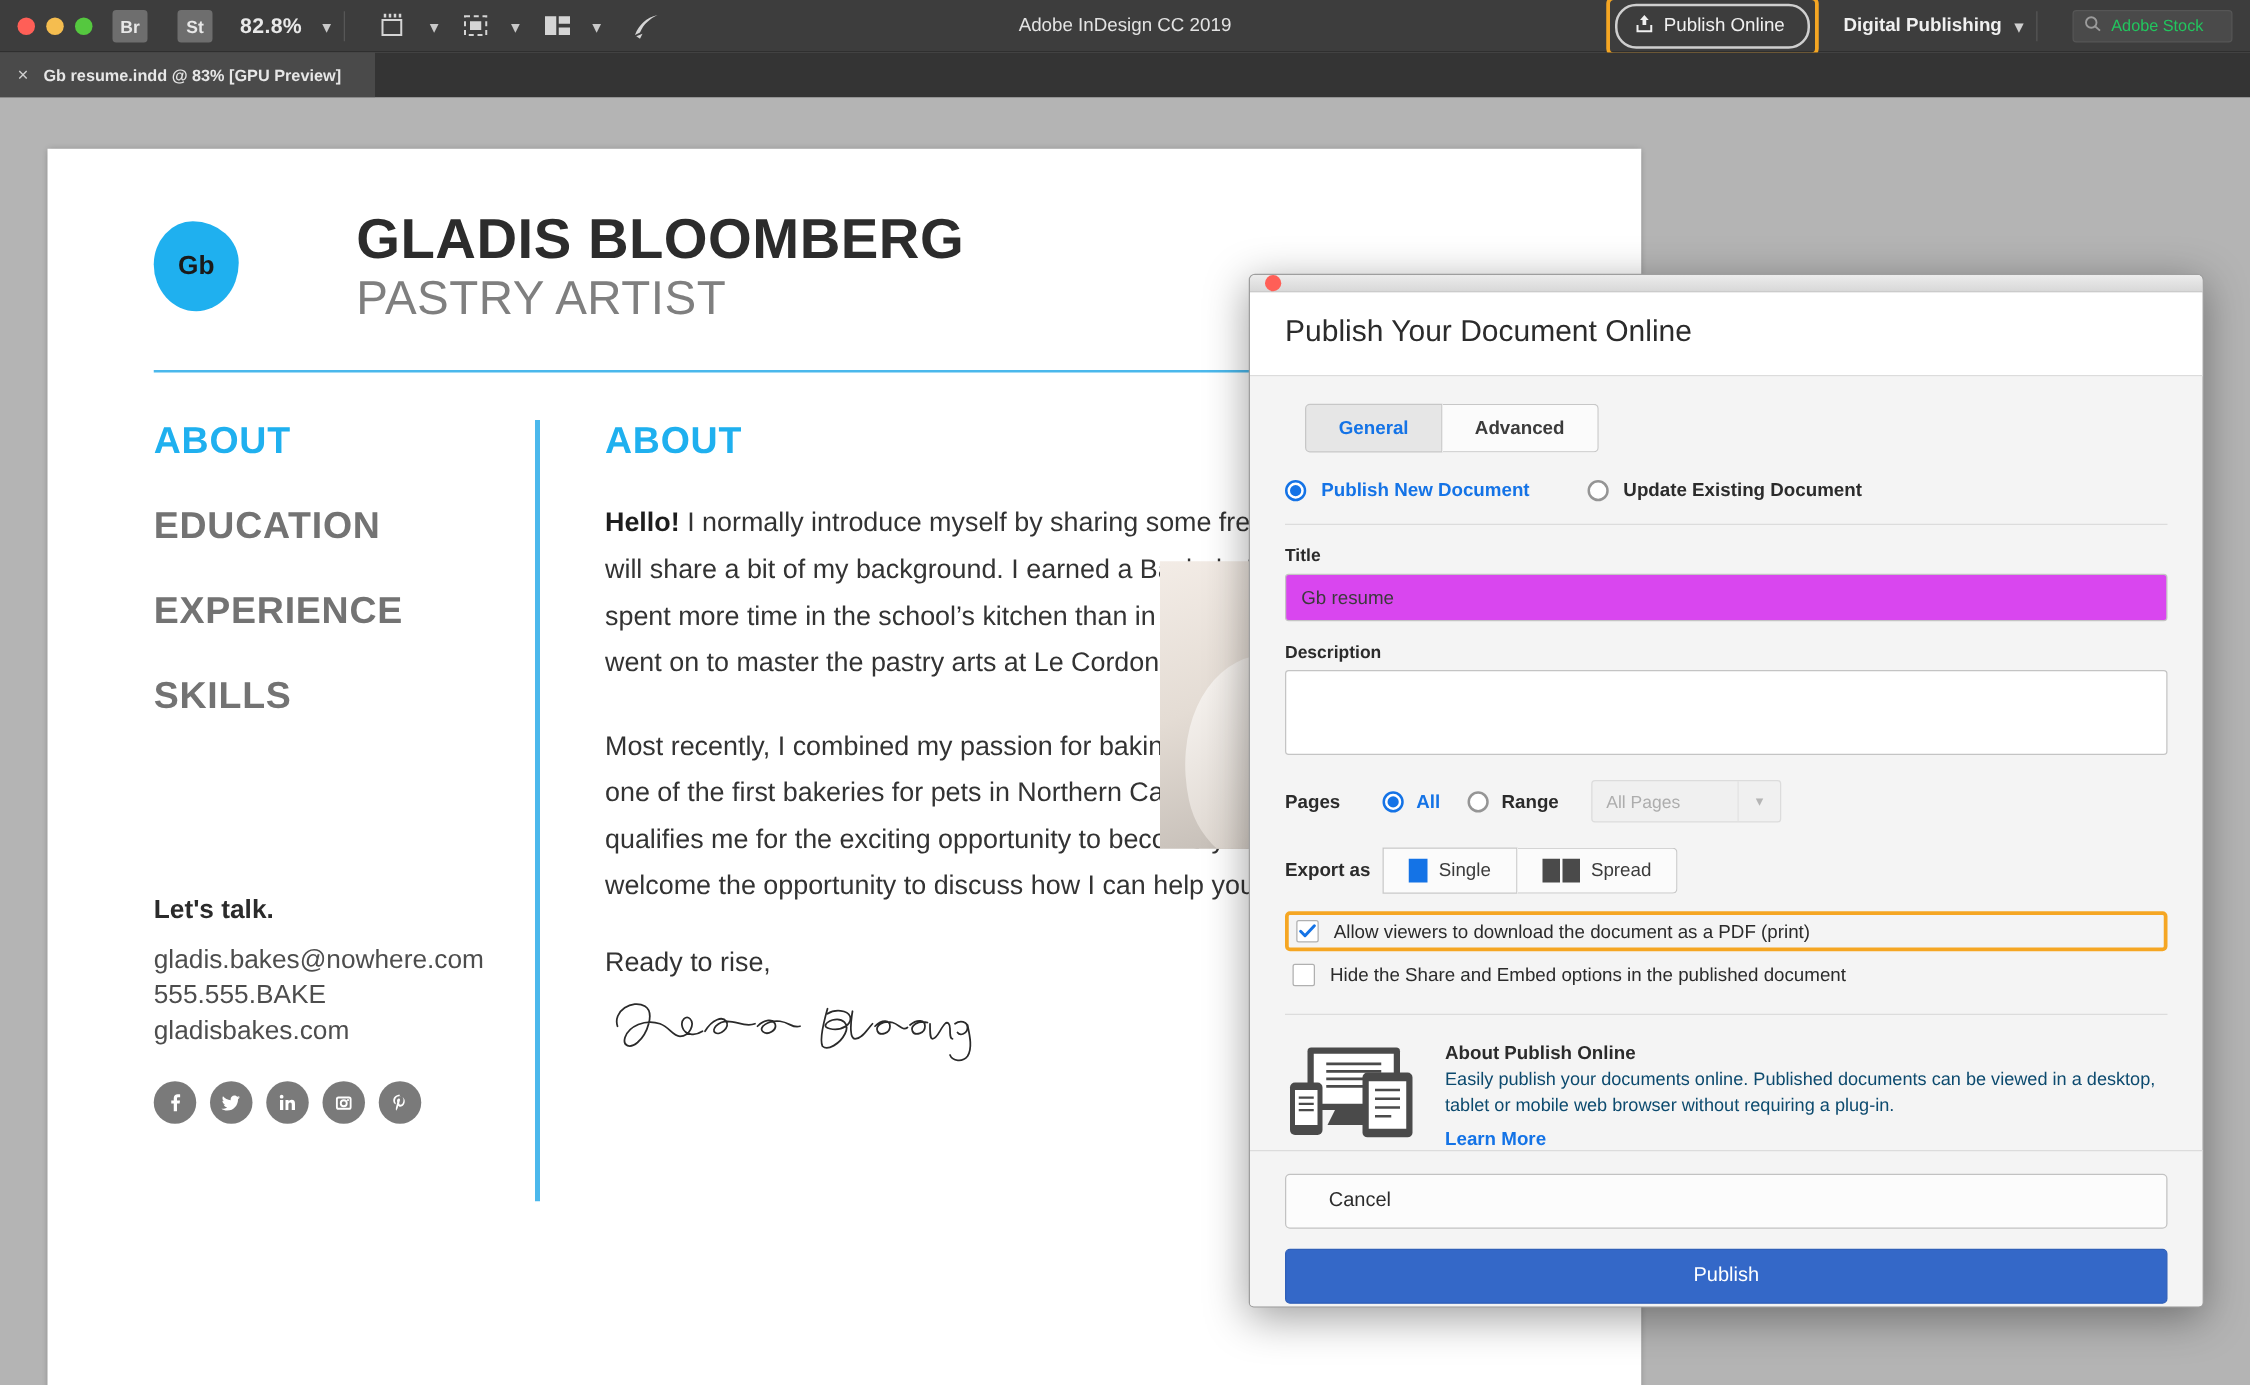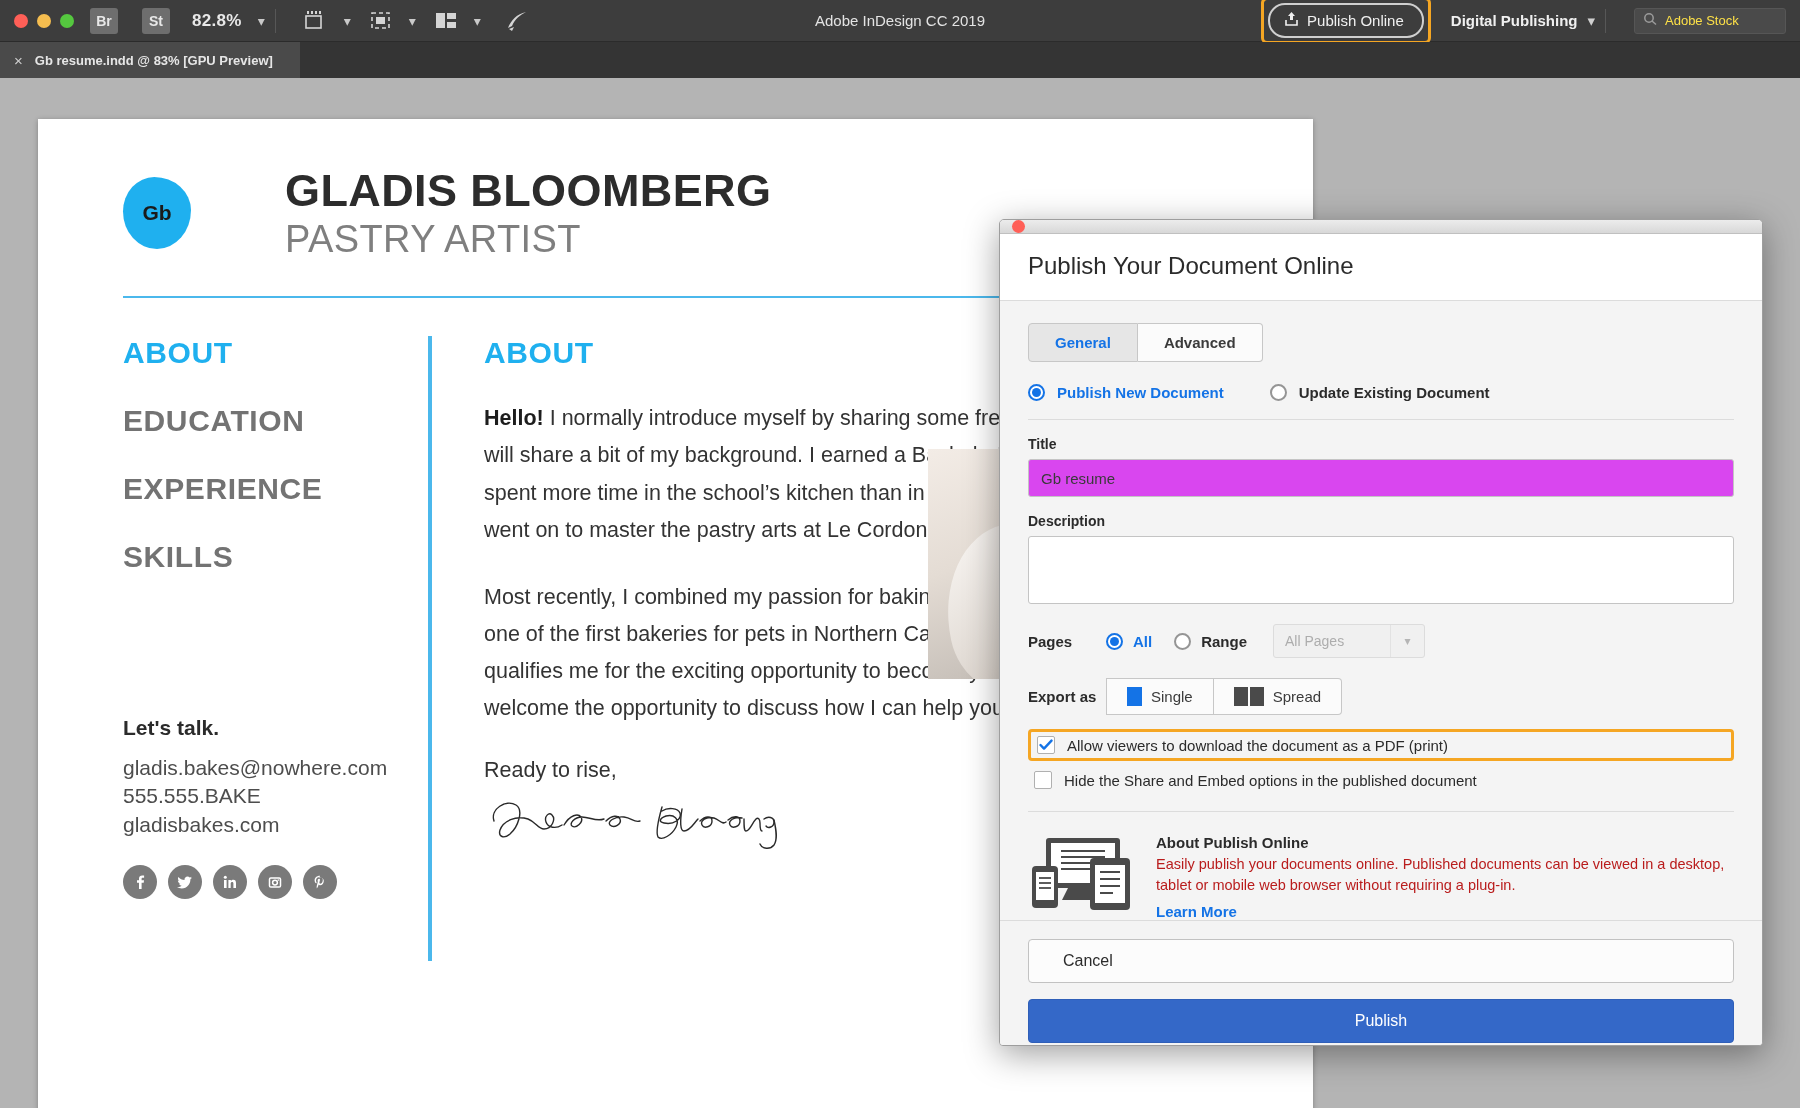--- a/index.html
+++ b/index.html
@@ -60,24 +60,24 @@
   }
   .hl-ring {
     border: 3px solid #f5a623; border-radius: 6px;
     padding: 3px 4px; display: inline-block;
   }
   .dp-label {
     color: #f0f0f0; font-size: 15px; font-weight: bold;
     margin-left: 20px; display: flex; align-items: center; gap: 10px;
   }
   .stock-search {
-    margin-left: 18px; width: 152px; height: 26px;
+    margin-left: 18px; width: 128px; height: 26px;
     background: #4a4a4a; border: 1px solid #565656; border-radius: 3px;
     display: flex; align-items: center; padding: 0 8px; gap: 7px;
-    color: #fde047; font-size: 13px;
+    color: #22c55e; font-size: 13px;
   }
 
   
   .tabbar {
     position: absolute; top: 42px; left: 0; width: 1800px; height: 36px;
     background: #343434;
   }
   .doctab {
     height: 36px; width: 300px;
     background: #4a4a4a;
@@ -182,21 +182,21 @@
     display: flex; align-items: center; padding-left: 12px;
   }
   .m-close { width: 13px; height: 13px; border-radius: 50%; background: #ff5f57; }
   .modal-head {
     background: #fff; padding: 18px 28px 20px 28px;
     border-bottom: 1px solid #dcdcdc;
   }
   .modal-head h1 { font-size: 24px; font-weight: normal; color: #2b2b2b; }
   .modal-body { flex: 1; padding: 22px 28px 0 28px; }
 
-  .tabs { display: flex; }
+  .tabs { display: flex; margin-left: 16px; }
   .tabbtn {
     font-size: 15px; font-weight: bold;
     padding: 10px 26px;
     border: 1px solid #c7c7c7;
     background: #fbfbfb; color: #3b3b3b;
   }
   .tabbtn:first-child { border-radius: 4px 0 0 4px; }
   .tabbtn:last-child { border-radius: 0 4px 4px 0; border-left: none; }
   .tabbtn.active { background: #e6e6e6; color: #1473e6; }
 
@@ -262,21 +262,21 @@
     width: 18px; height: 18px; border: 1px solid #b0b0b0; background: #fff;
     border-radius: 2px; flex: none;
     display: inline-flex; align-items: center; justify-content: center;
   }
   .cb-label { font-size: 15px; color: #2b2b2b; }
   .cb-highlight { border: 3px solid #f5a623; border-radius: 4px; margin-top: 14px; }
 
   .about-box { display: flex; gap: 20px; margin-top: 22px; }
   .about-txt { flex: 1; }
   .about-h { font-size: 15px; font-weight: bold; color: #2b2b2b; margin-bottom: 3px; }
-  .about-p { font-size: 14.5px; color: #b91c1c; line-height: 1.42; }
+  .about-p { font-size: 14.5px; color: #0c4a6e; line-height: 1.42; }
   .learn { font-size: 15px; font-weight: bold; color: #1473e6; margin-top: 8px; }
 
   .modal-foot {
     border-top: 1px solid #dcdcdc; background: #f4f4f4;
     padding: 18px 28px 20px 28px;
     display: flex; justify-content: flex-end; gap: 16px; flex-direction: column;
   }
   .btn {
     font-size: 16px; border-radius: 4px; padding: 12px 34px;
     border: 1px solid #c2c2c2; background: #fcfcfc; color: #2b2b2b;

